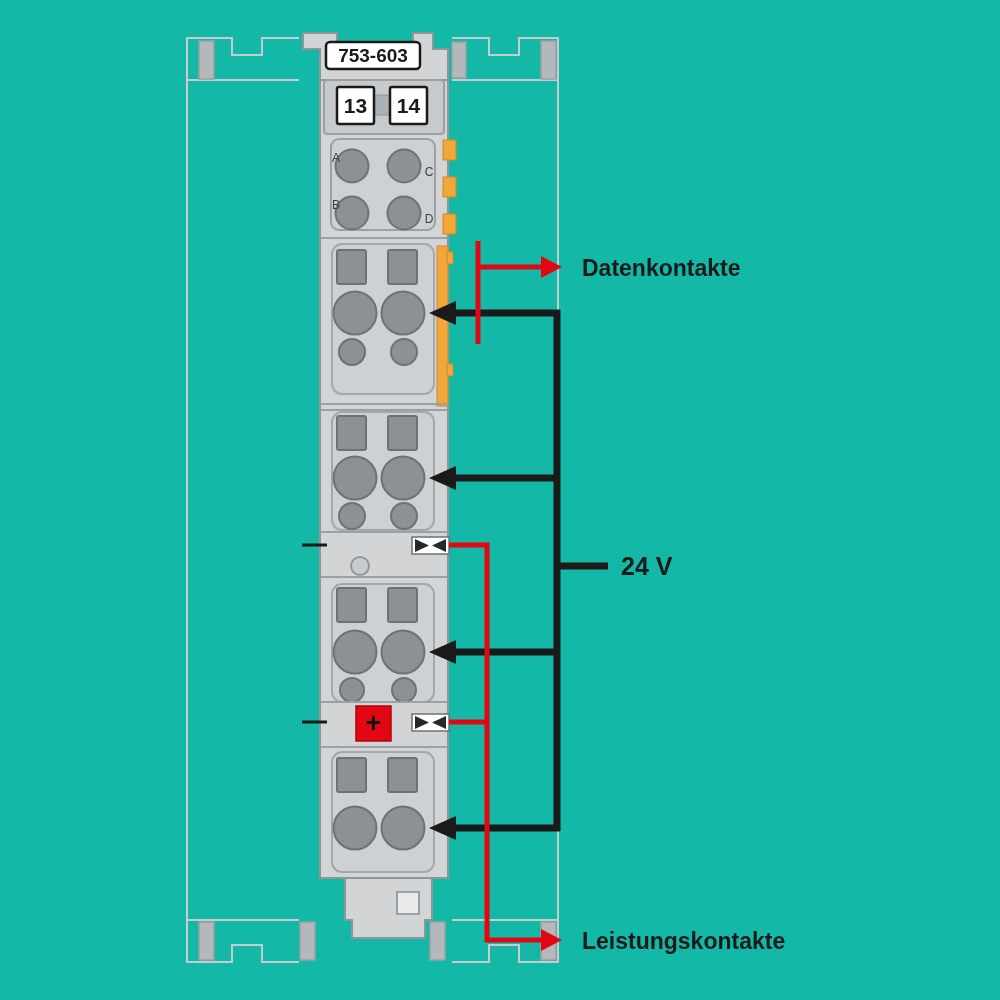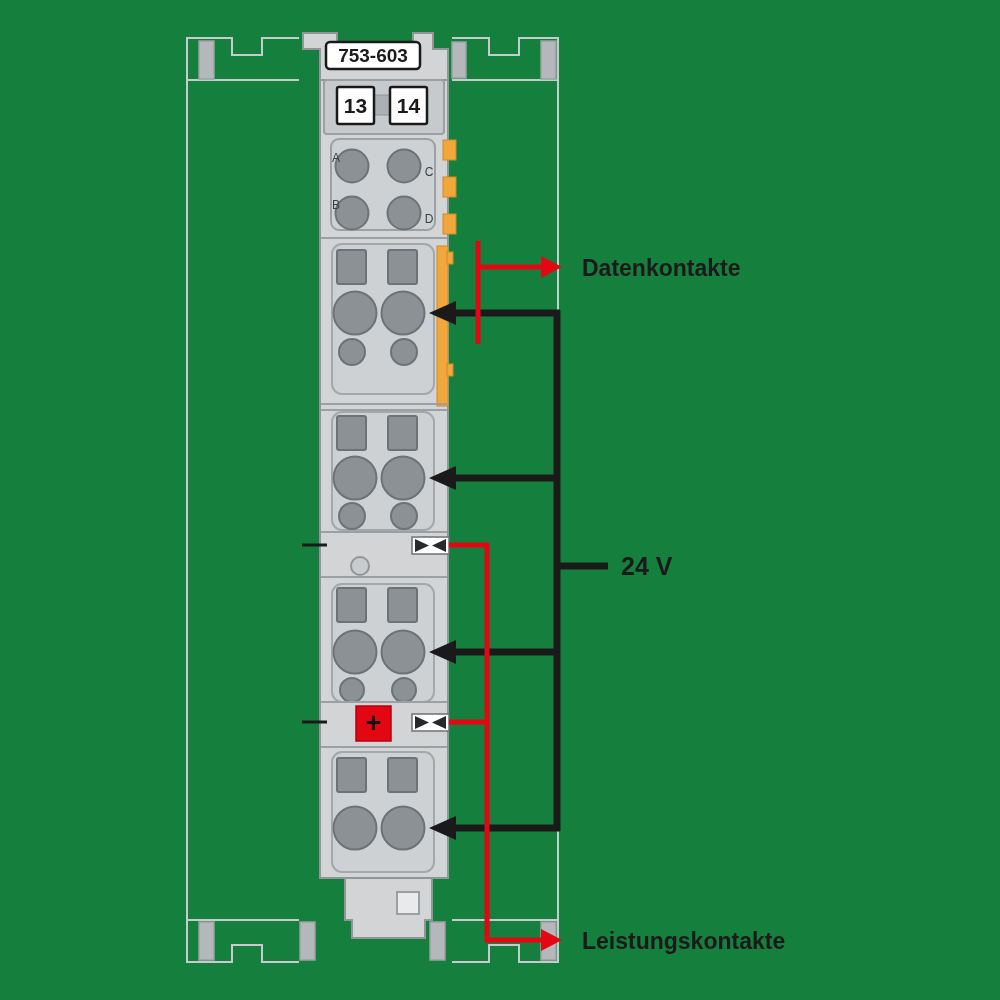--- a/index.html
+++ b/index.html
@@ -1,16 +1,16 @@
 <!DOCTYPE html>
 <html><head>
 <meta charset="utf-8">
 <style>
   html,body{margin:0;padding:0;background:#ffffff;}
-  .canvas{position:relative;width:1000px;height:1000px;background:#15803d;overflow:hidden;}
+  .canvas{position:relative;width:1000px;height:1000px;background:#14b8a6;overflow:hidden;}
   svg text{font-family:"Liberation Sans","DejaVu Sans",sans-serif;fill:#1a1a1a;}
   .lbl{font-size:23px;font-weight:bold;}
   .lbl-v{font-size:25px;font-weight:bold;}
   .code{font-size:19px;font-weight:bold;}
   .tnum{font-size:21px;font-weight:bold;}
   .letter{font-size:12px;fill:#3c4043;}
   .plus{font-size:27px;font-weight:bold;fill:#111;}
 </style>
 </head>
 <body>

